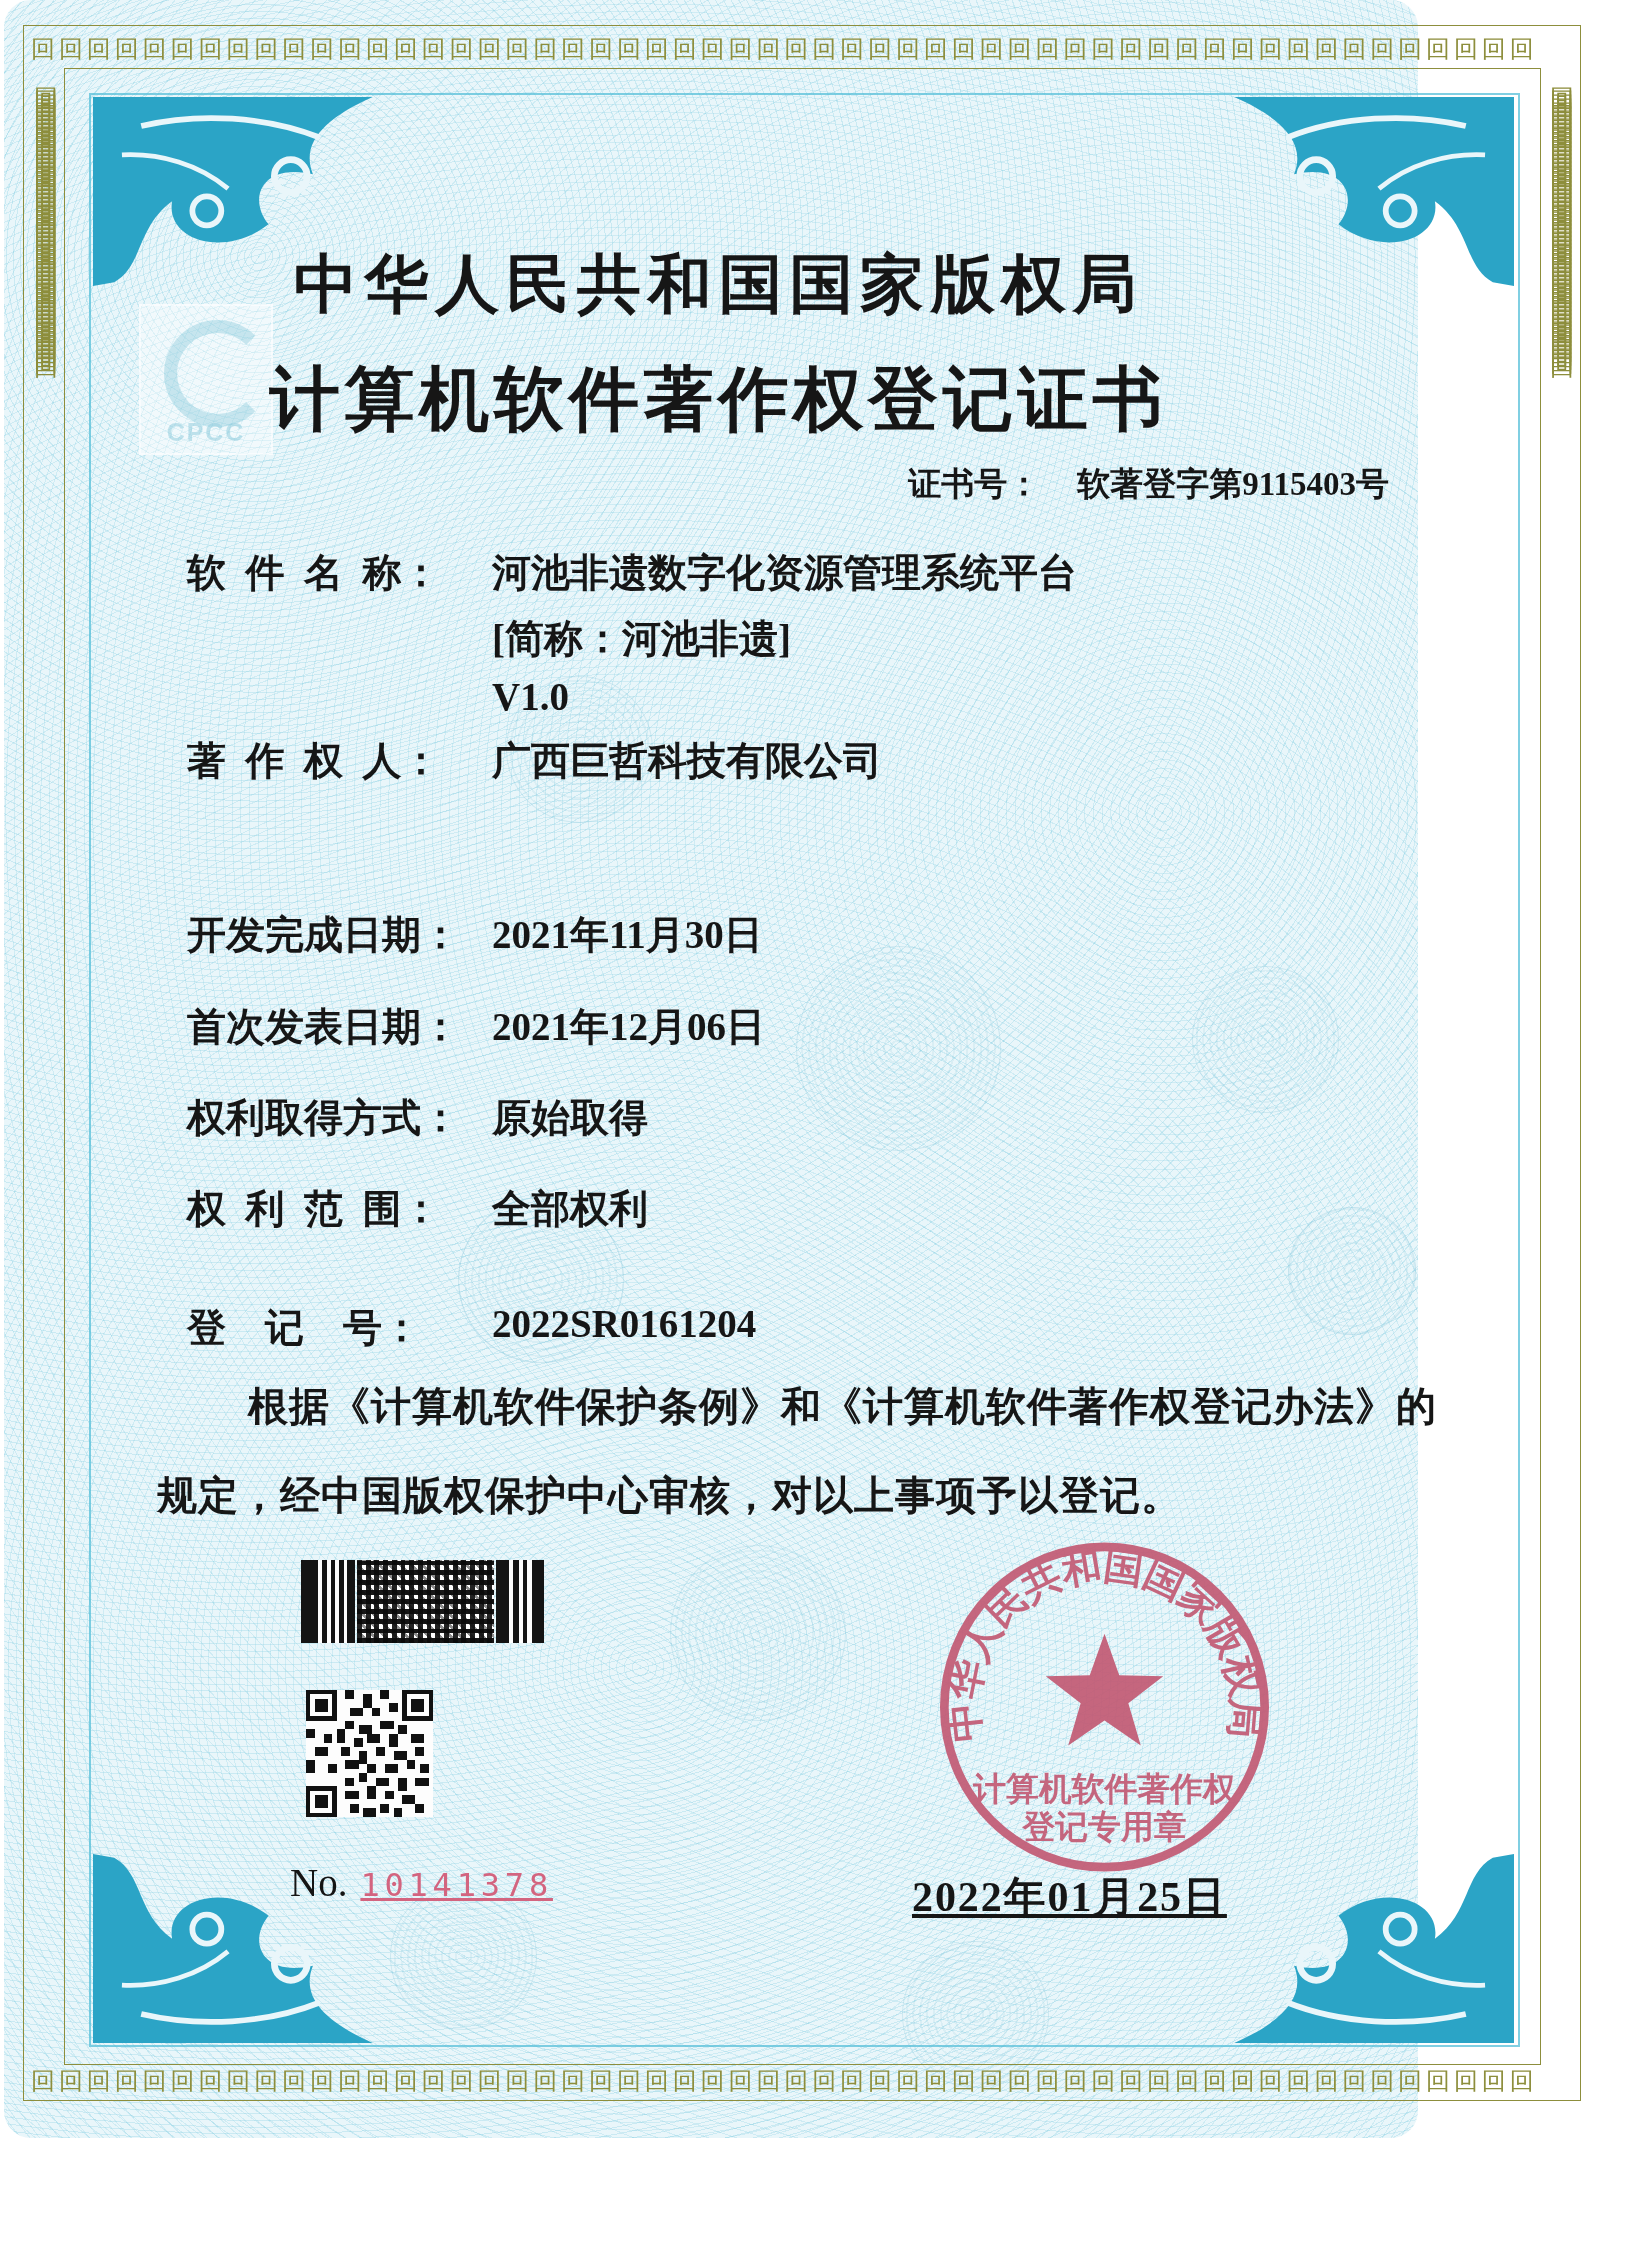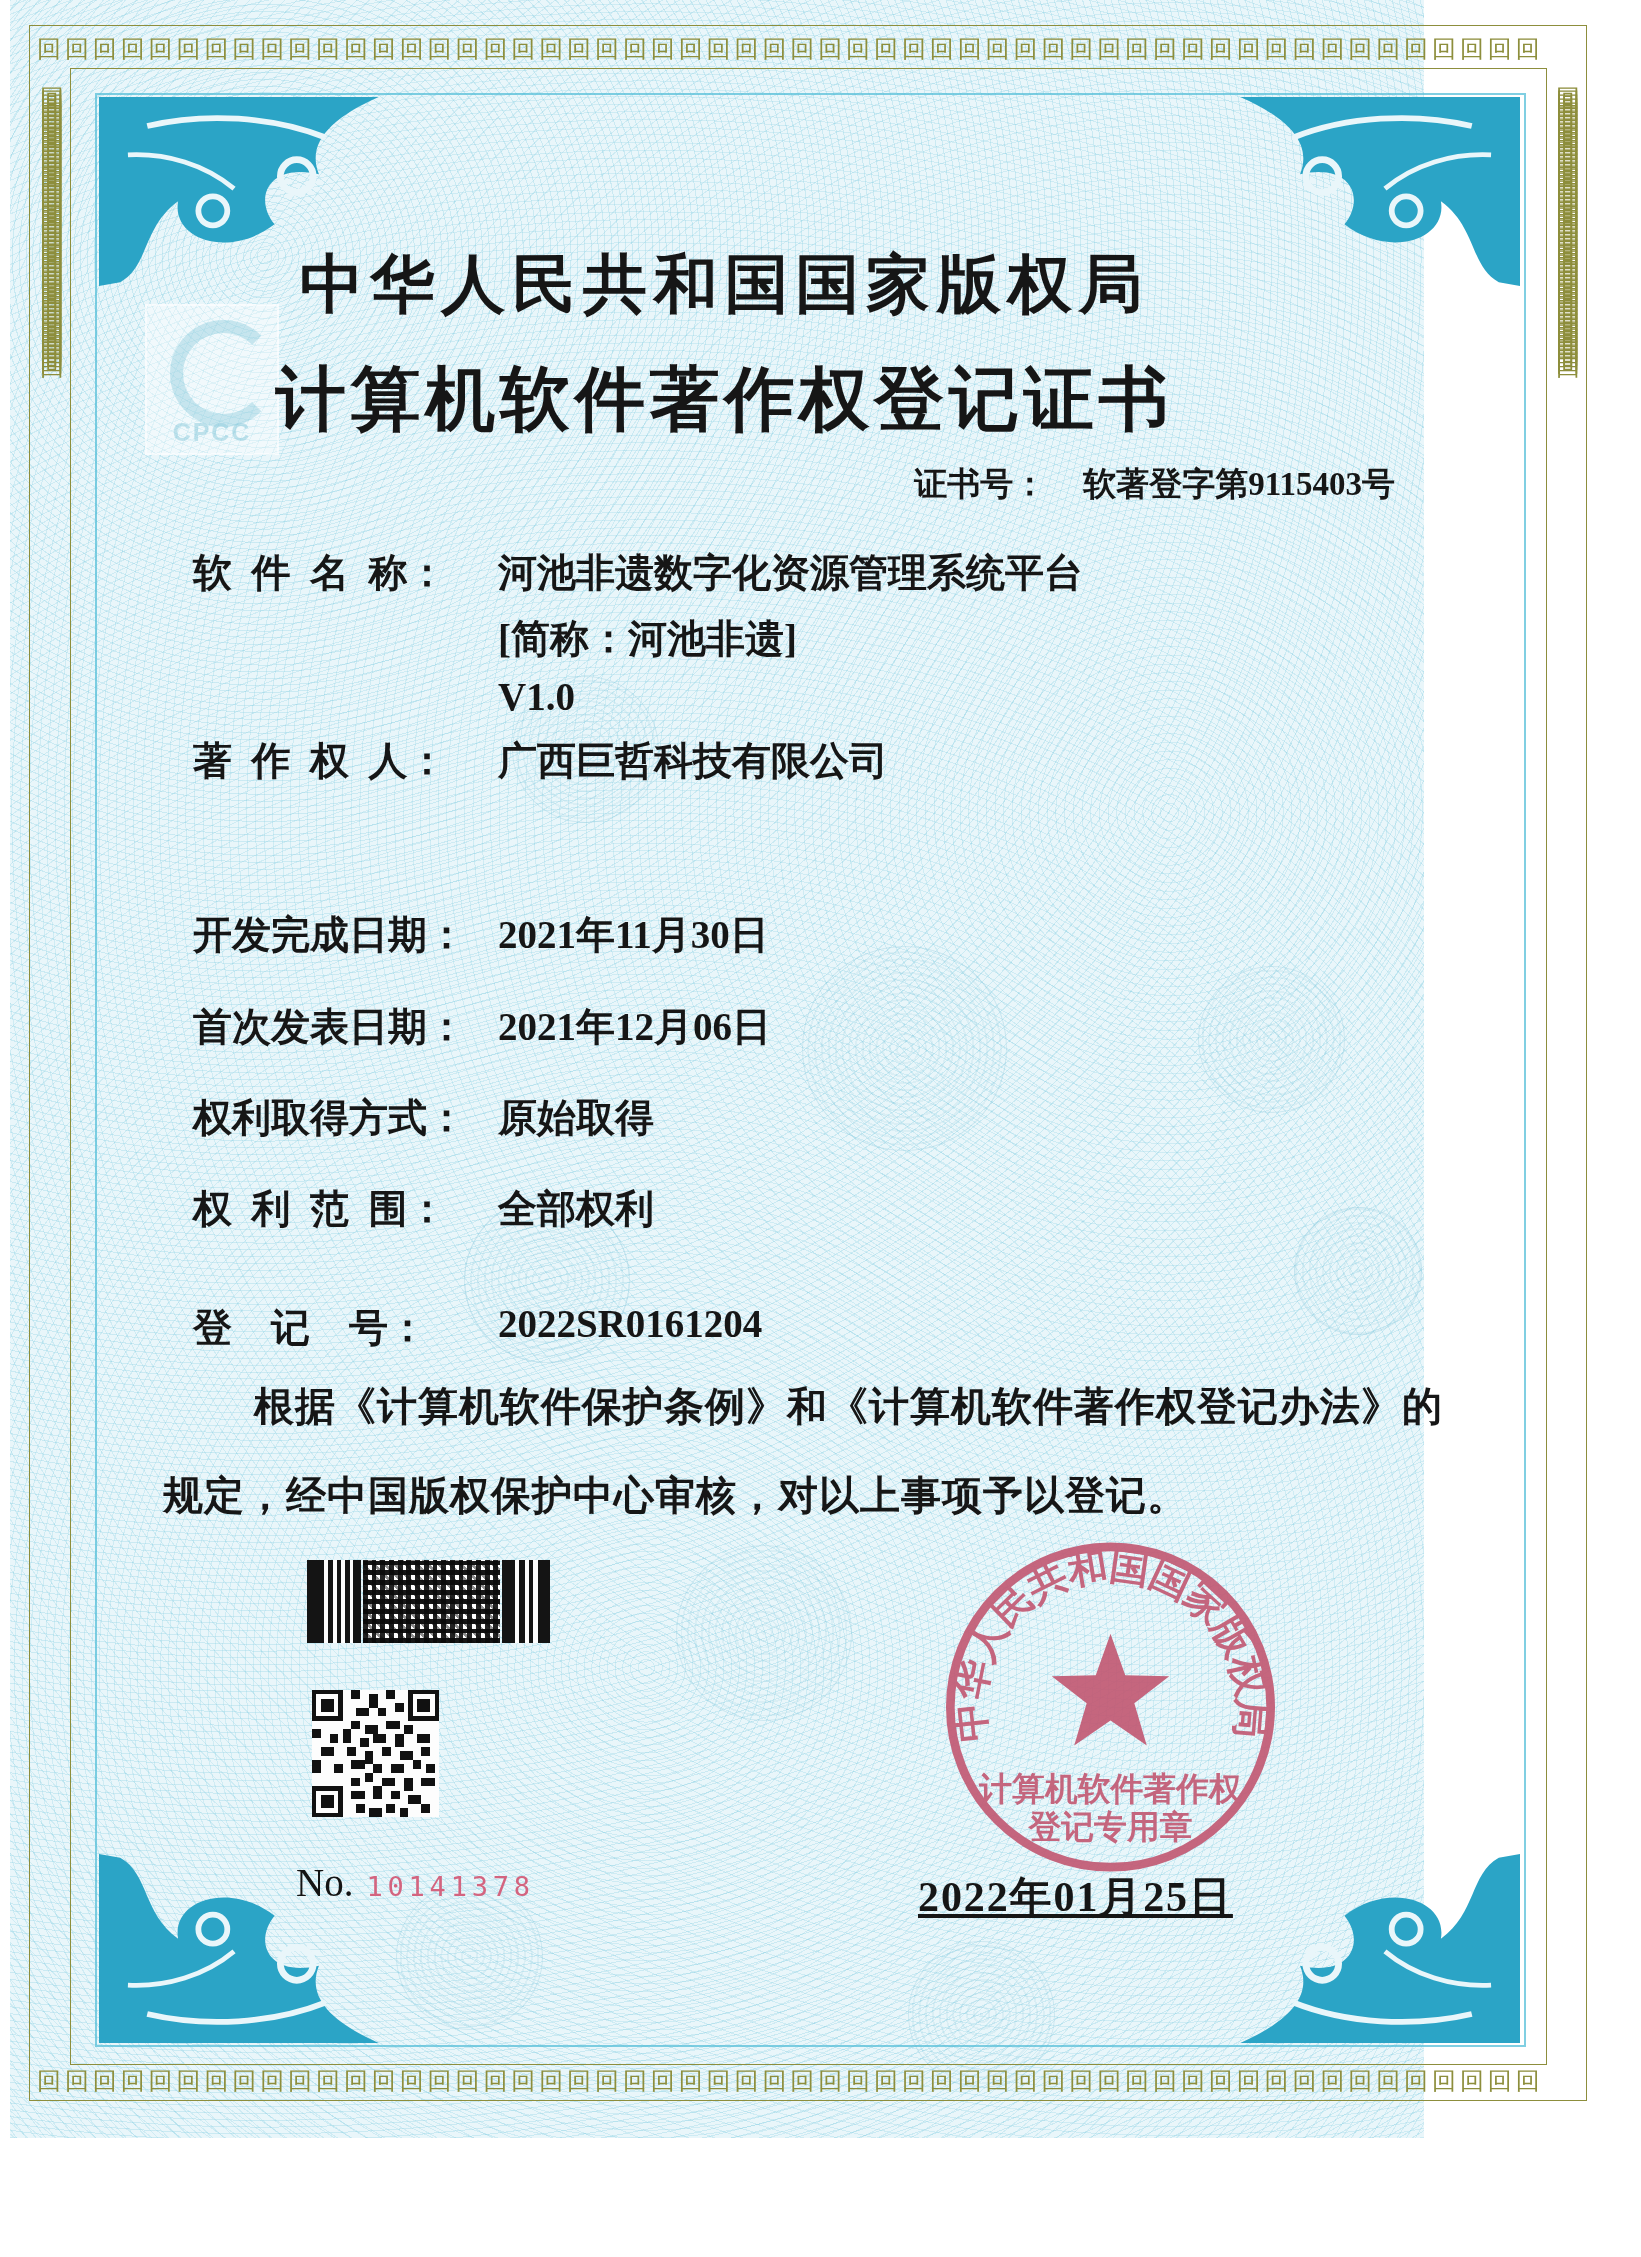--- a/index.html
+++ b/index.html
@@ -1,25 +1,25 @@
 <!DOCTYPE html>
 <html><head>
 <meta charset="utf-8">
 <style>
   html,body{margin:0;padding:0;background:#ffffff;}
   body{width:1641px;height:2257px;position:relative;overflow:hidden;
        font-family:"Liberation Serif","DejaVu Serif",serif;color:#161616;}
 
   
-  .paper{position:absolute;left:10px;top:0;width:1414px;height:2138px;
+  .paper{position:absolute;left:4px;top:0;width:1414px;height:2138px;
     background-color:#e9f6fa;
     background-image:
       repeating-radial-gradient(circle at 18% 12%, rgba(130,205,225,.30) 0 1px, rgba(255,255,255,0) 1px 6.8px),
       repeating-radial-gradient(circle at 82% 38%, rgba(130,205,225,.26) 0 1px, rgba(255,255,255,0) 1px 8.7px),
-      repeating-radial-gradient(circle at 45% 78%, rgba(130,205,225,.26) 0 1px, rgba(255,255,255,0) 1px 7.7px);}
+      repeating-radial-gradient(circle at 45% 78%, rgba(130,205,225,.26) 0 1px, rgba(255,255,255,0) 1px 7.7px); border-radius: 27px;}
   .scan-margin{position:absolute;background:#fff;}
   .scan-right{left:1599px;top:0;width:42px;height:2257px;}
   .scan-bottom{left:0;top:2138px;width:1641px;height:120px;}
 
   
   .rule{position:absolute;border:1.9px solid #8d8e3c;}
   .rule-outer{left:19.3px;top:25px;width:1556px;height:2074px;}
   .rule-inner{left:60px;top:68px;width:1475px;height:1995px;}
   .meander{position:absolute;color:#8d8e3c;font-family:"DejaVu Sans",sans-serif;
            font-size:24px;letter-spacing:3.9px;line-height:31px;overflow:hidden;white-space:nowrap;}
@@ -85,21 +85,21 @@
       repeating-linear-gradient(0deg, rgba(10,10,10,.95) 0 4.8px, rgba(0,0,0,0) 4.8px 9.7px),
       repeating-linear-gradient(90deg, rgba(10,10,10,.9) 0 4.8px, rgba(0,0,0,0) 4.8px 8.7px),
       repeating-linear-gradient(45deg, rgba(10,10,10,.45) 0 2.9px, rgba(0,0,0,0) 2.9px 7.7px);}
 
   
   .qr{position:absolute;left:302px;top:1690px;width:127px;height:127px;}
 
   
   .serial{position:absolute;left:286px;top:1860px;font-size:39px;}
   .serial .no{font-weight:400;color:#141414;margin-right:13px;}
-  .serial .num{font-family:"DejaVu Sans Mono",monospace;color:#d3647f;letter-spacing:4.8px;font-size:27px;}
+  .serial .num{font-family:"DejaVu Sans Mono",monospace;color:#d3647f;letter-spacing:4.8px;font-size:32px;text-decoration:underline;}
   .issue-date{position:absolute;left:908px;top:1869px;width:386px;text-align:left;
      font-size:42px;font-weight:700;letter-spacing:1.9px;text-decoration:underline;}
 
   
   .seal{position:absolute;left:922px;top:1533px;width:357px;height:348px;opacity:.92;}
 </style>
 </head>
 <body>
 
 <div class="paper">

